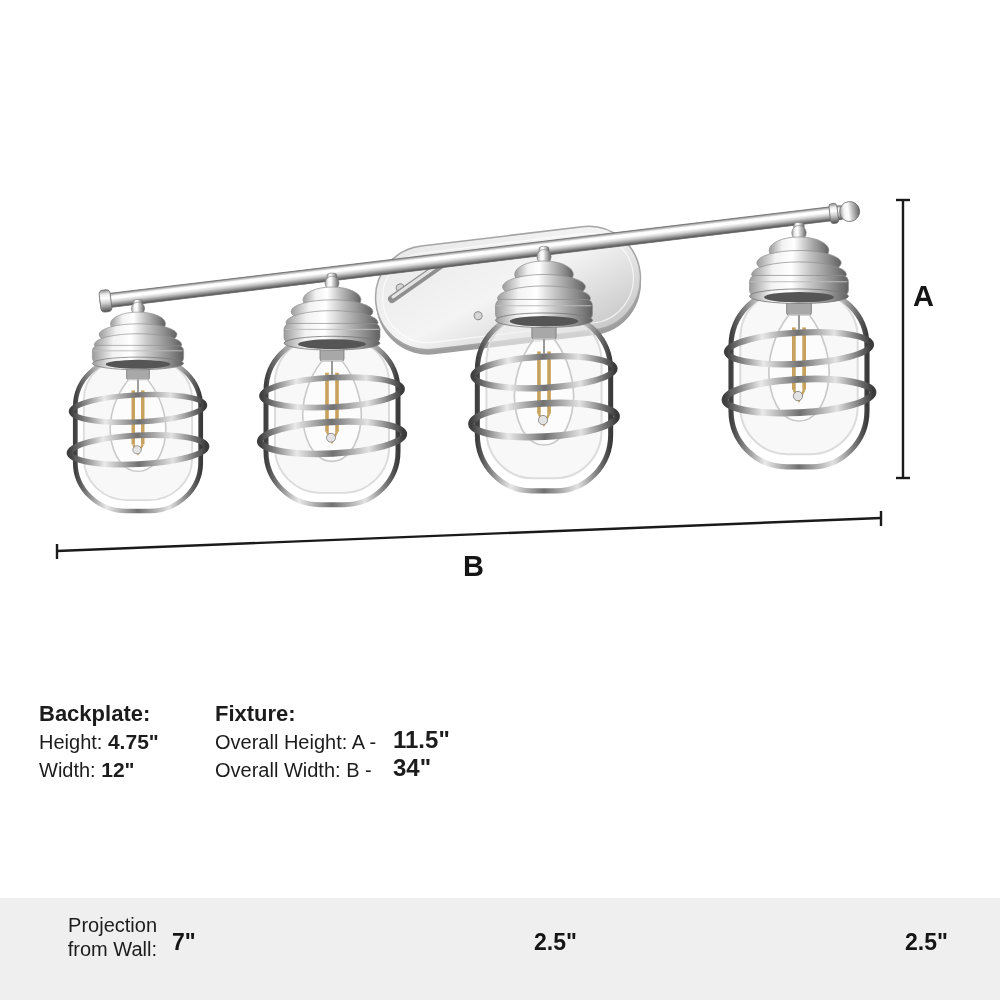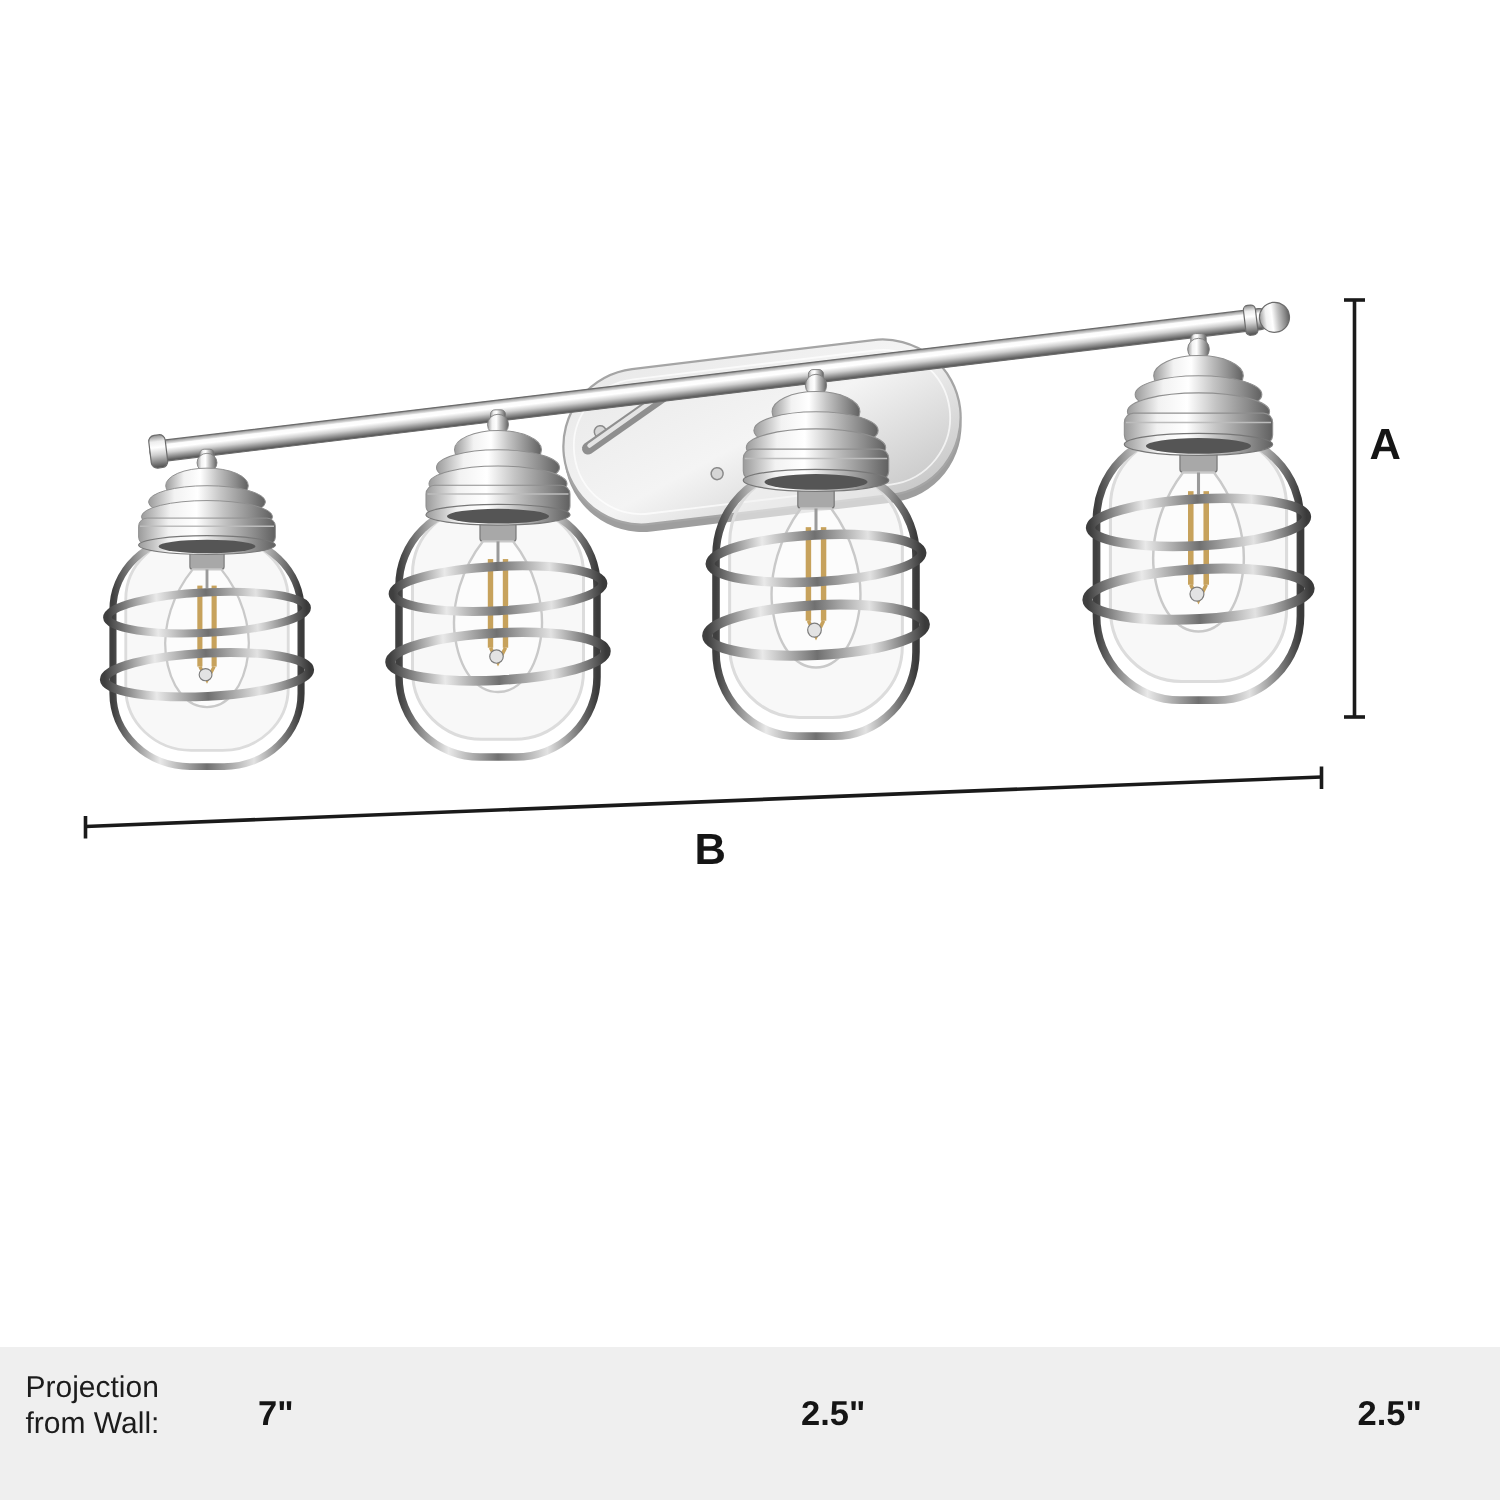--- a/index.html
+++ b/index.html
@@ -51,21 +51,21 @@
     position: absolute;
     left: 0; top: 898px;
     width: 1000px; height: 102px;
     background: #efefef;
   }
   .f-label {
     position: absolute;
     top: 15px;
     font-size: 20px;
     line-height: 24px;
-    text-align: left;
+    text-align: right;
     color: #1c1c1c;
   }
   .f-label.g1 { left: 17px;  width: 140px; }
   .f-label.g2 { left: 382px; width: 140px; }
   .f-label.g3 { left: 719px; width: 170px; }
   .f-value {
     position: absolute;
     top: 31px;
     font-size: 23px;
     font-weight: bold;
@@ -183,20 +183,42 @@
 
     <g stroke="#1a1a1a" stroke-width="2.4">
       <line x1="57" y1="551" x2="881" y2="518"></line>
       <line x1="57" y1="544" x2="57" y2="559"></line>
       <line x1="881" y1="511" x2="881" y2="526"></line>
     </g>
     <text class="dim-label" x="463" y="576">B</text>
   </svg>
 
   <div class="specs">
+    <div class="spec-col col-backplate">
+      <div class="spec-header">Backplate:</div>
+      <div>
+        <span>Height:</span>
+        <span class="spec-value">4.75"</span>
+      </div>
+      <div>
+        <span>Width:</span>
+        <span class="spec-value">12"</span>
+      </div>
+    </div>
+    <div class="spec-col col-fixture">
+      <div class="spec-header">Fixture:</div>
+      <div class="fixture-line">
+        <span>Overall Height: A -</span>
+      </div>
+      <div class="fixture-line">
+        <span>Overall Width: B -</span>
+      </div>
+      <span class="fixture-value v1">11.5"</span>
+      <span class="fixture-value v2">34"</span>
+    </div>
   </div>
 
   <div class="footer">
     <div class="f-label g1">
       <div>Projection</div>
       <div>from Wall:</div>
     </div>
     <div class="f-value g1">7"</div>
 
     <div class="f-value g2">2.5"</div>

